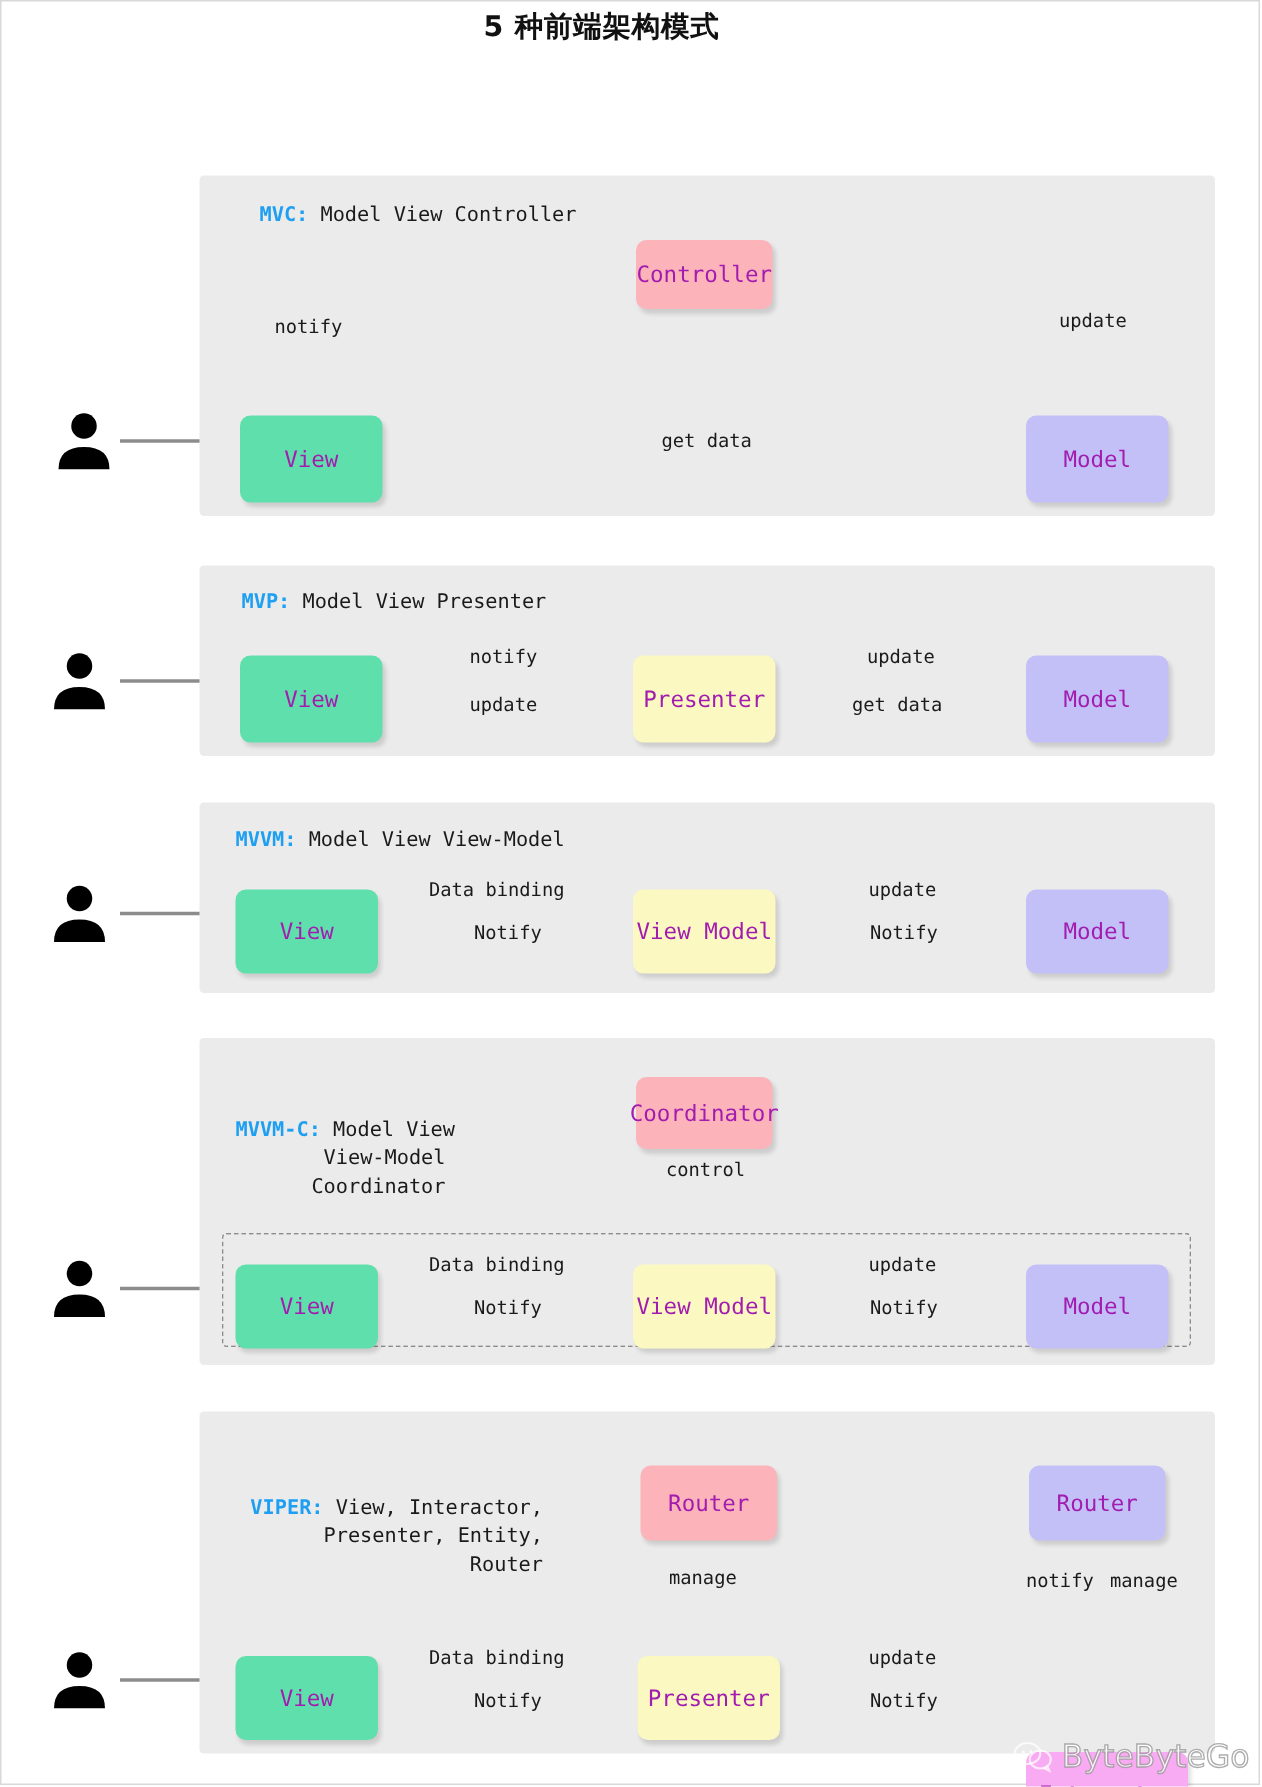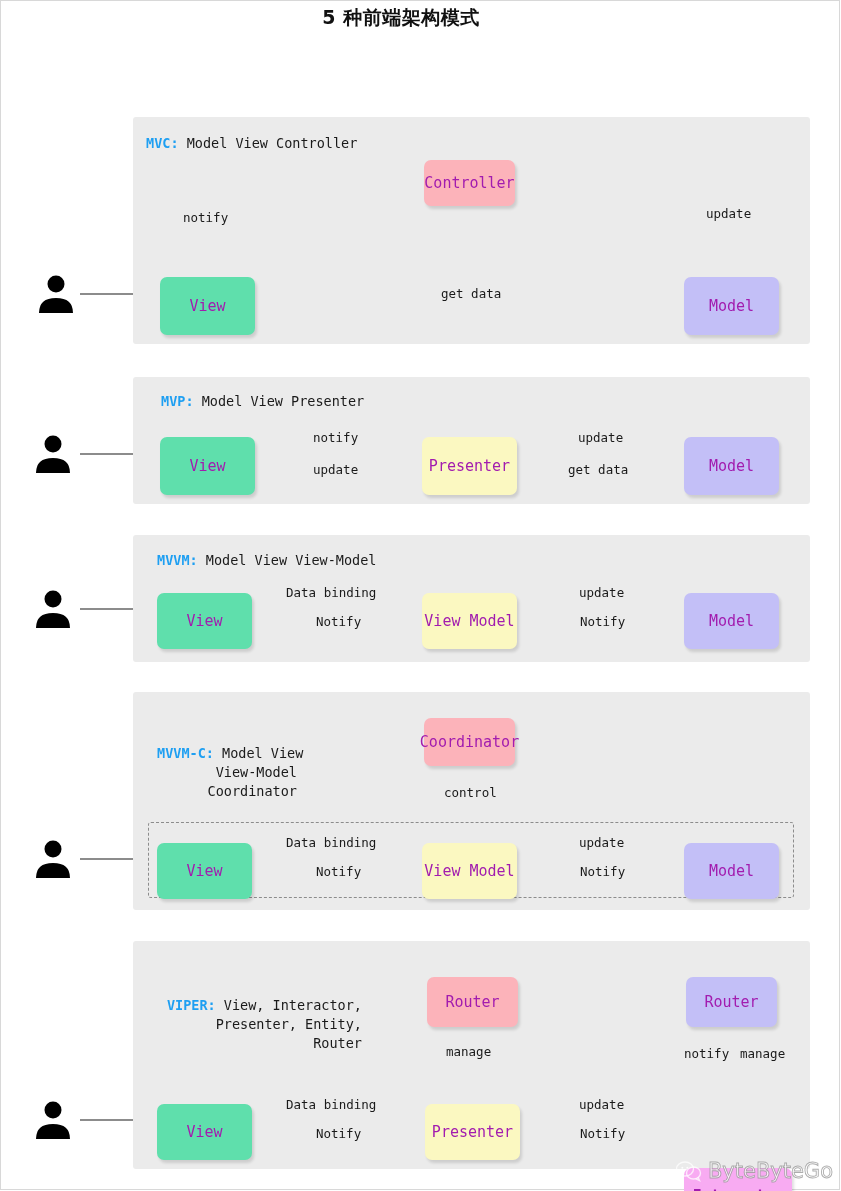--- a/index.html
+++ b/index.html
@@ -156,21 +156,21 @@
 <svg class="actor" style="left:33px;top:838px;" viewBox="0 0 40 40">
   <circle cx="20" cy="11" r="8.5" fill="#000"></circle>
     <path d="M3 40 q0 -15 17 -15 q17 0 17 15 z" fill="#000"></path>
 </svg>
 <svg class="actor" style="left:33px;top:1099px;" viewBox="0 0 40 40">
   <circle cx="20" cy="11" r="8.5" fill="#000"></circle>
     <path d="M3 40 q0 -15 17 -15 q17 0 17 15 z" fill="#000"></path>
 </svg>
 
 <div class="panel" style="left:133px;top:117px;width:677px;height:227px;"></div>
-<div class="panel-title" style="left:146px;top:134px;"><span class="acr">MVC:</span> <span>Model View Controller</span></div>
+<div class="panel-title" style="left:173px;top:134px;"><span class="acr">MVC:</span> <span>Model View Controller</span></div>
 
 <div class="node n-pink" style="left:424px;top:148px;width:91px;height:46px;">Controller</div>
 <div class="node n-green" style="left:160px;top:265px;width:95px;height:58px;">View</div>
 <div class="node n-purple" style="left:684px;top:265px;width:95px;height:58px;">Model</div>
 
 <div class="elabel" style="left:180px;top:210px;">notify</div>
 <div class="elabel" style="left:703px;top:206px;">update</div>
 <div class="elabel" style="left:438px;top:286px;">get data</div>
 
 <div class="panel" style="left:133px;top:377px;width:677px;height:127px;"></div>
@@ -194,21 +194,21 @@
 
 <div class="elabel" style="left:283px;top:585px;">Data binding</div>
 <div class="elabel" style="left:313px;top:614px;">Notify</div>
 <div class="elabel" style="left:576px;top:585px;">update</div>
 <div class="elabel" style="left:577px;top:614px;">Notify</div>
 
 <div class="panel" style="left:133px;top:692px;width:677px;height:218px;"></div>
 <div class="panel-title multi" style="left:157px;top:710px;width:140px;"><span class="acr">MVVM-C:</span> <span>Model View</span><br><span>View-Model</span><br><span>Coordinator</span></div>
 
 <div class="node n-pink" style="left:424px;top:706px;width:91px;height:48px;">Coordinator</div>
-<div class="elabel" style="left:441px;top:772px;margin-top:13px;">control</div>
+<div class="elabel" style="left:441px;top:772px;">control</div>
 
 <div class="dashgroup" style="left:148px;top:822px;width:646px;height:76px;"></div>
 <div class="node n-green" style="left:157px;top:831px;width:95px;height:56px;">View</div>
 <div class="node n-yellow" style="left:422px;top:831px;width:95px;height:56px;">View Model</div>
 <div class="node n-purple" style="left:684px;top:831px;width:95px;height:56px;">Model</div>
 
 <div class="elabel" style="left:283px;top:835px;">Data binding</div>
 <div class="elabel" style="left:313px;top:864px;">Notify</div>
 <div class="elabel" style="left:576px;top:835px;">update</div>
 <div class="elabel" style="left:577px;top:864px;">Notify</div>

